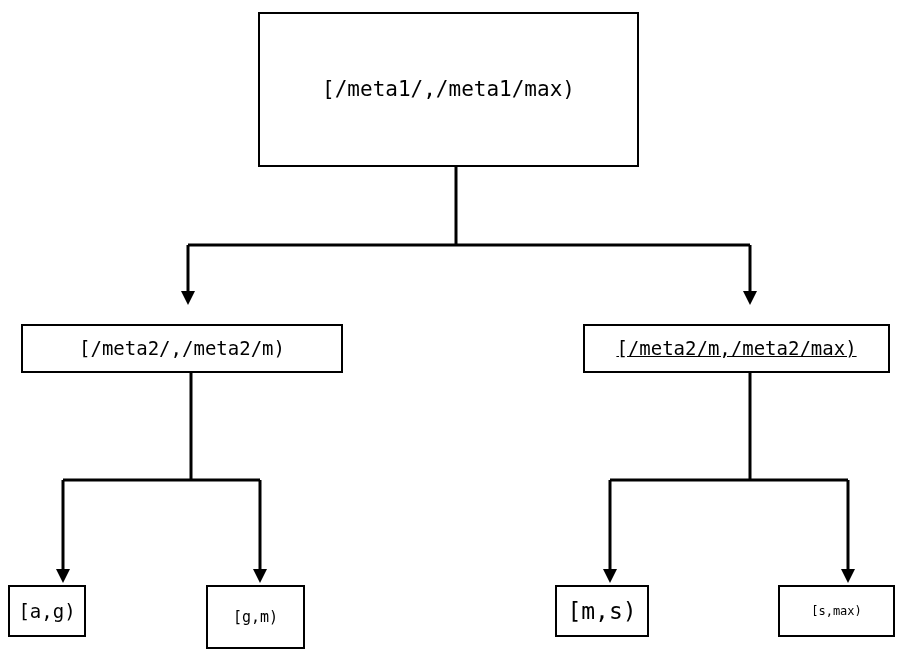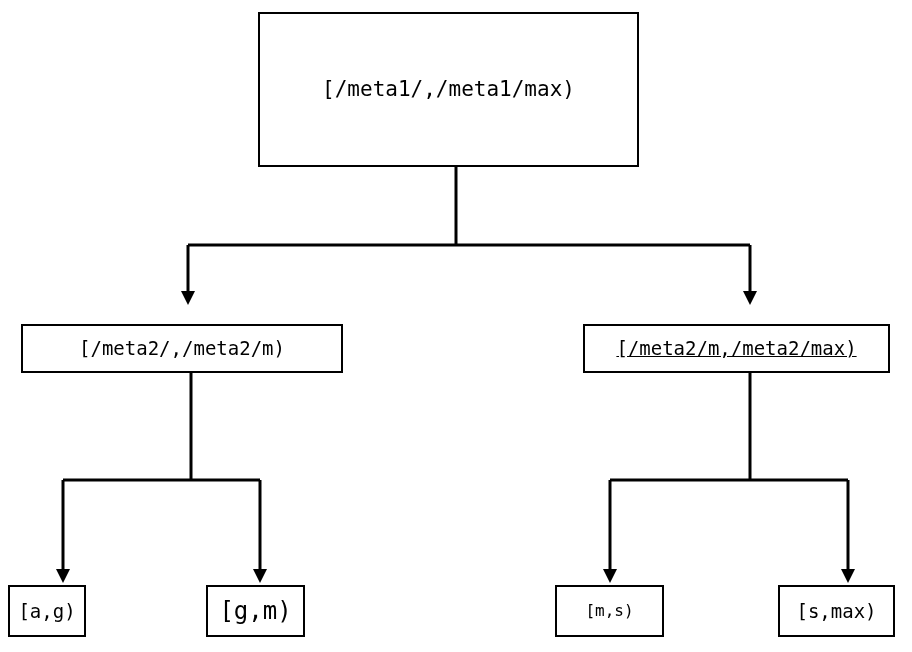--- a/index.html
+++ b/index.html
@@ -72,36 +72,36 @@
     left: 8px;
     top: 585px;
     width: 78px;
     height: 52px;
     font-size: 19px;
   }
   #node-leaf-gm {
     left: 206px;
     top: 585px;
     width: 99px;
-    height: 52px;
-    font-size: 24px;
+    height: 64px;
+    font-size: 15px;
   }
   #node-leaf-ms {
     left: 555px;
     top: 585px;
-    width: 109px;
+    width: 94px;
     height: 52px;
-    font-size: 16px;
+    font-size: 23px;
   }
   #node-leaf-smax {
     left: 778px;
     top: 585px;
     width: 117px;
     height: 52px;
-    font-size: 19px;
+    font-size: 12px;
   }
 </style>
 </head>
 <body>
 
 <div id="canvas">
 
   <svg id="edge-layer" viewBox="0 0 912 652" width="912" height="652" xmlns="http://www.w3.org/2000/svg">
     <defs>
       <marker id="arrow-down" markerWidth="14" markerHeight="14" refX="7" refY="13" orient="auto-start-reverse" markerUnits="userSpaceOnUse">

